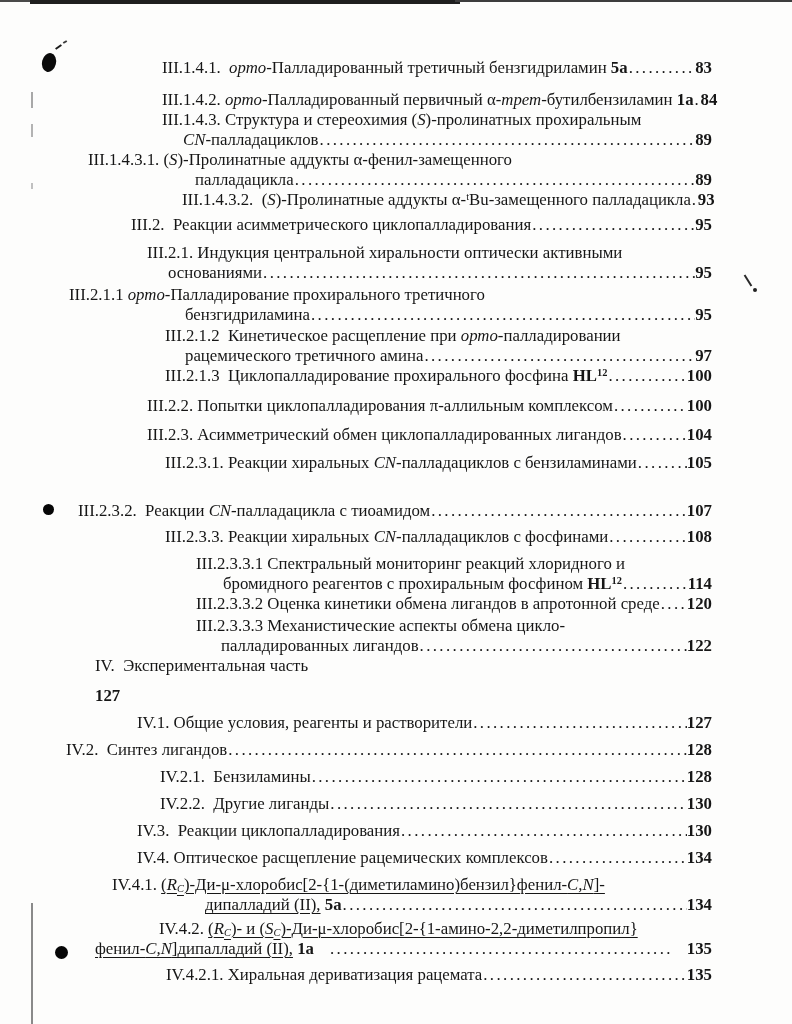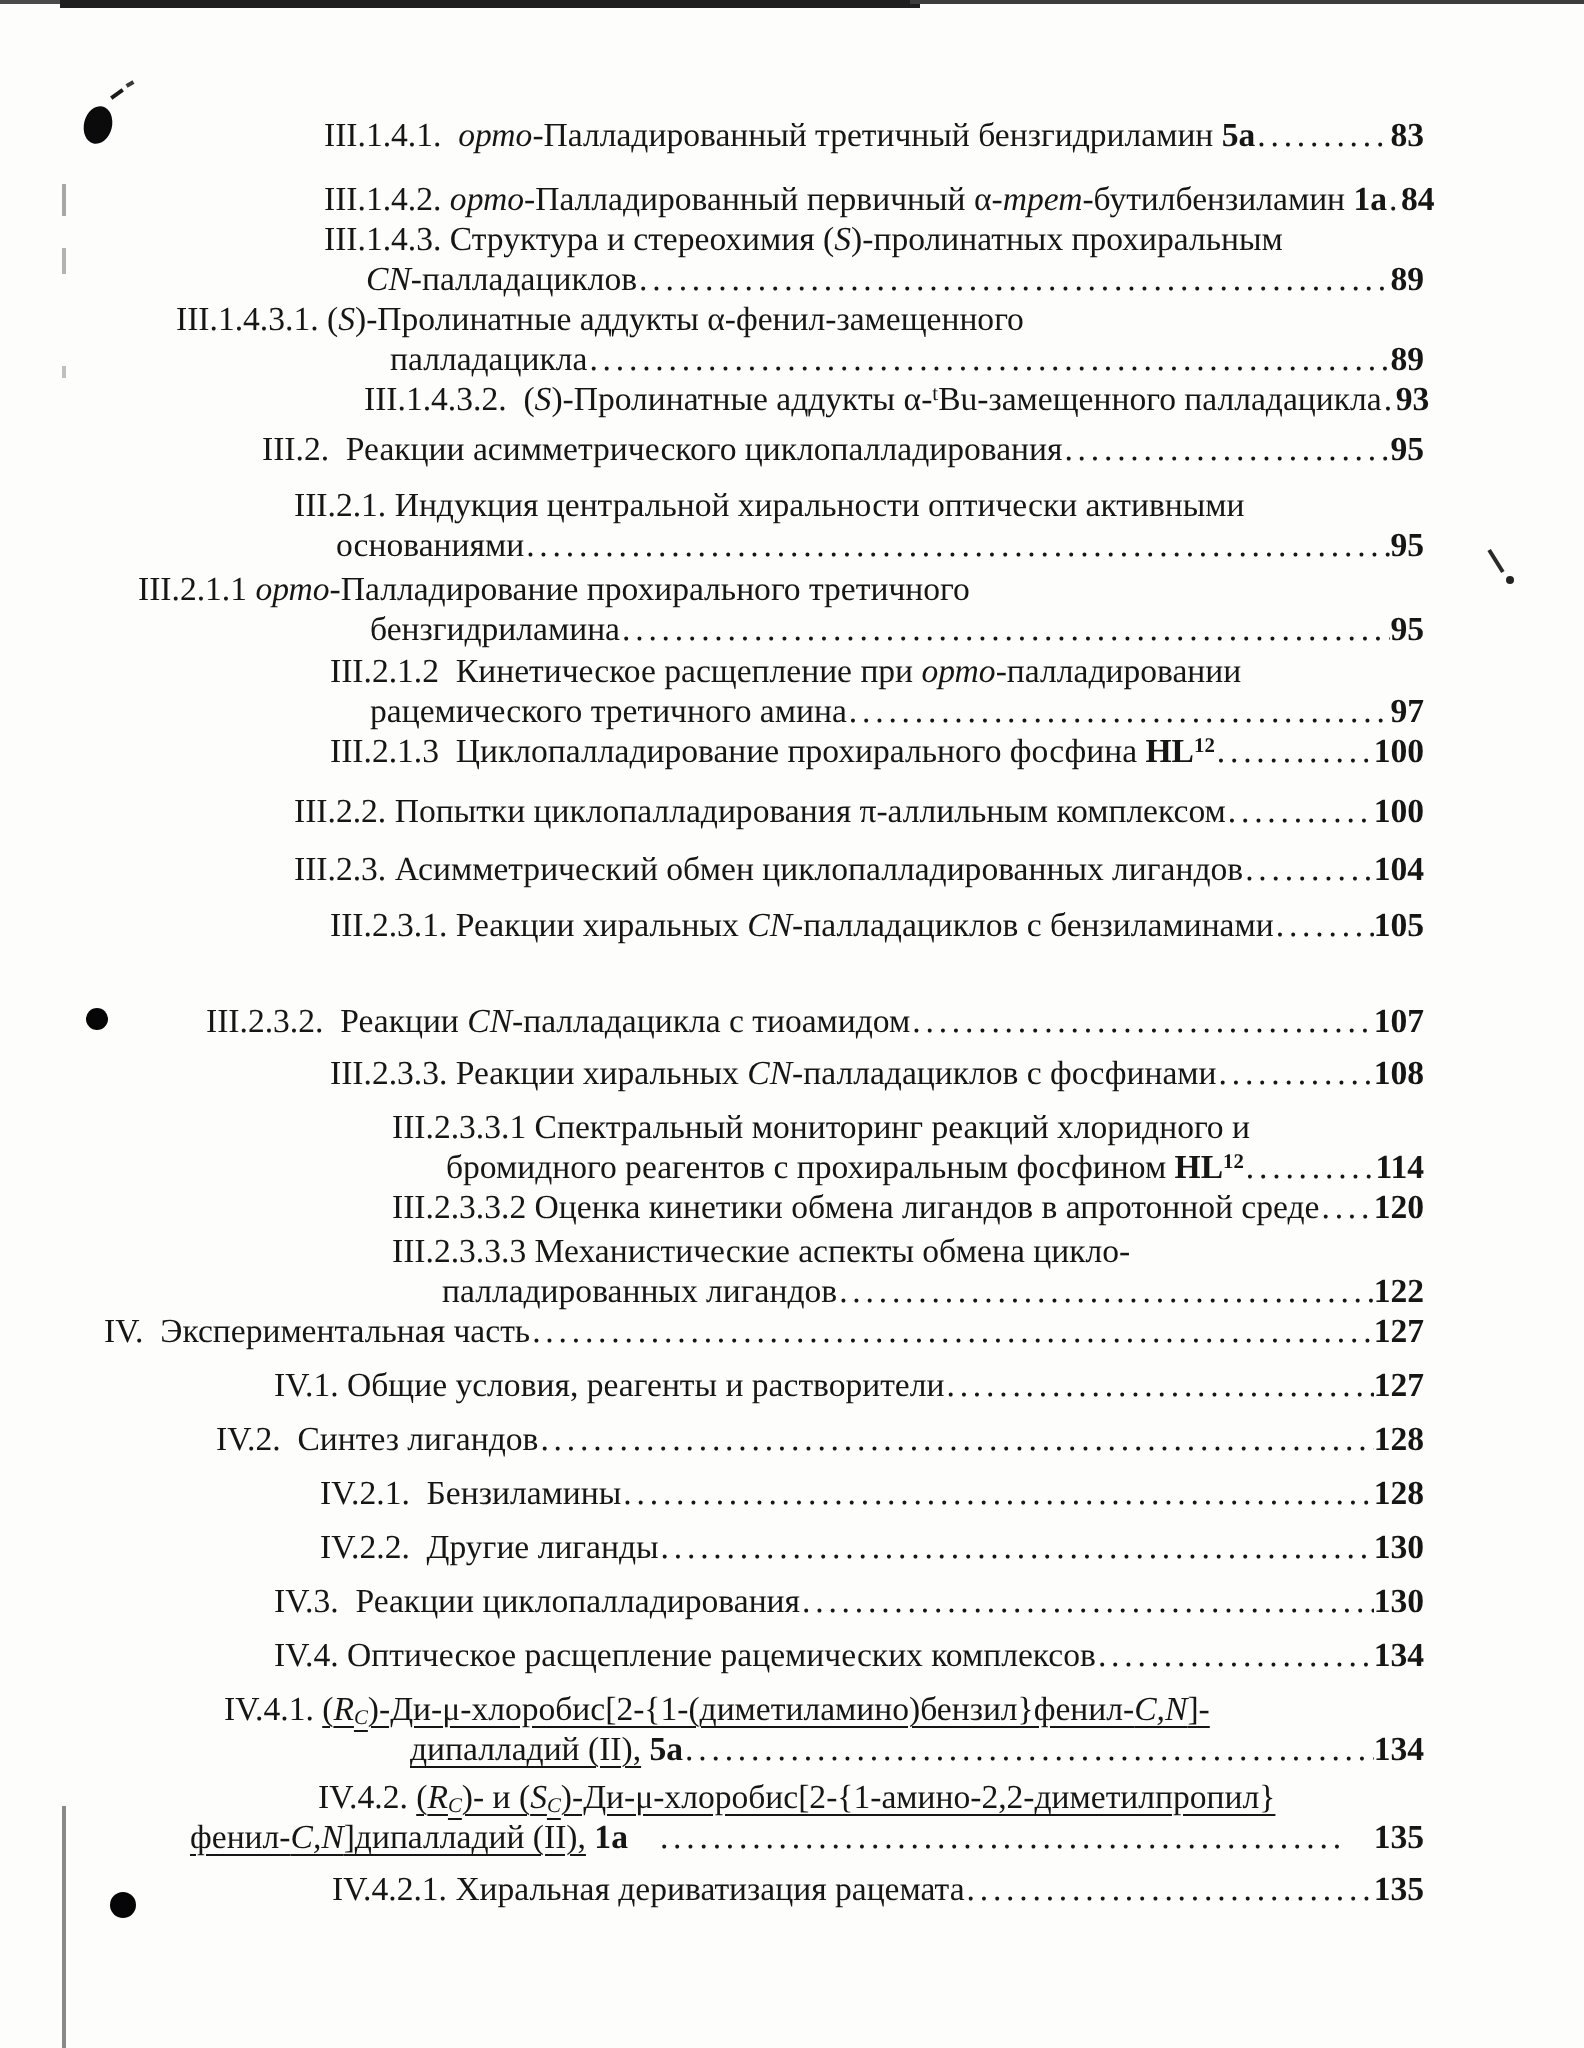--- a/index.html
+++ b/index.html
@@ -153,21 +153,21 @@
         </div>
       </div>
       <div class="toc-entry" style="margin-bottom: 7px;">
         <div class="toc-line" style="padding-left: 165px;">
           <span class="segs"><span class="run">III.2.3.1. Реакции хиральных </span><span class="run it">CN</span><span class="run">-палладациклов с бензиламинами</span></span>
           <span class="leader">..........................................................................................................................................................................</span>
           <span class="pagenum">105</span>
         </div>
       </div>
       <div class="toc-entry" style="margin-bottom: 6px;">
-        <div class="toc-line" style="padding-left: 103px; margin-top: 28px;">
+        <div class="toc-line" style="padding-left: 78px; margin-top: 28px;">
           <span class="segs"><span class="run">III.2.3.2.  Реакции </span><span class="run it">CN</span><span class="run">-палладацикла с тиоамидом</span></span>
           <span class="leader">..........................................................................................................................................................................</span>
           <span class="pagenum">107</span>
         </div>
       </div>
       <div class="toc-entry" style="margin-bottom: 7px;">
         <div class="toc-line" style="padding-left: 165px;">
           <span class="segs"><span class="run">III.2.3.3. Реакции хиральных </span><span class="run it">CN</span><span class="run">-палладациклов с фосфинами</span></span>
           <span class="leader">..........................................................................................................................................................................</span>
           <span class="pagenum">108</span>
@@ -194,35 +194,35 @@
         <div class="toc-line" style="padding-left: 196px;">
           <span class="segs"><span class="run">III.2.3.3.3 Механистические аспекты обмена цикло-</span></span>
         </div>
         <div class="toc-line" style="padding-left: 221px;">
           <span class="segs"><span class="run">палладированных лигандов</span></span>
           <span class="leader">..........................................................................................................................................................................</span>
           <span class="pagenum">122</span>
         </div>
       </div>
       <div class="toc-entry" style="margin-bottom: 7px;">
-        <div class="toc-line" style="padding-left: 52px;">
+        <div class="toc-line" style="padding-left: 94px; flex-direction: column;">
           <span class="segs"><span class="run">IV.  Экспериментальная часть</span></span>
           <span class="leader">..........................................................................................................................................................................</span>
           <span class="pagenum">127</span>
         </div>
       </div>
       <div class="toc-entry" style="margin-bottom: 7px;">
         <div class="toc-line" style="padding-left: 137px;">
           <span class="segs"><span class="run">IV.1. Общие условия, реагенты и растворители</span></span>
           <span class="leader">..........................................................................................................................................................................</span>
           <span class="pagenum">127</span>
         </div>
       </div>
       <div class="toc-entry" style="margin-bottom: 7px;">
-        <div class="toc-line" style="padding-left: 108px;">
+        <div class="toc-line" style="padding-left: 66px;">
           <span class="segs"><span class="run">IV.2.  Синтез лигандов</span></span>
           <span class="leader">..........................................................................................................................................................................</span>
           <span class="pagenum">128</span>
         </div>
       </div>
       <div class="toc-entry" style="margin-bottom: 7px;">
         <div class="toc-line" style="padding-left: 160px;">
           <span class="segs"><span class="run">IV.2.1.  Бензиламины</span></span>
           <span class="leader">..........................................................................................................................................................................</span>
           <span class="pagenum">128</span>

